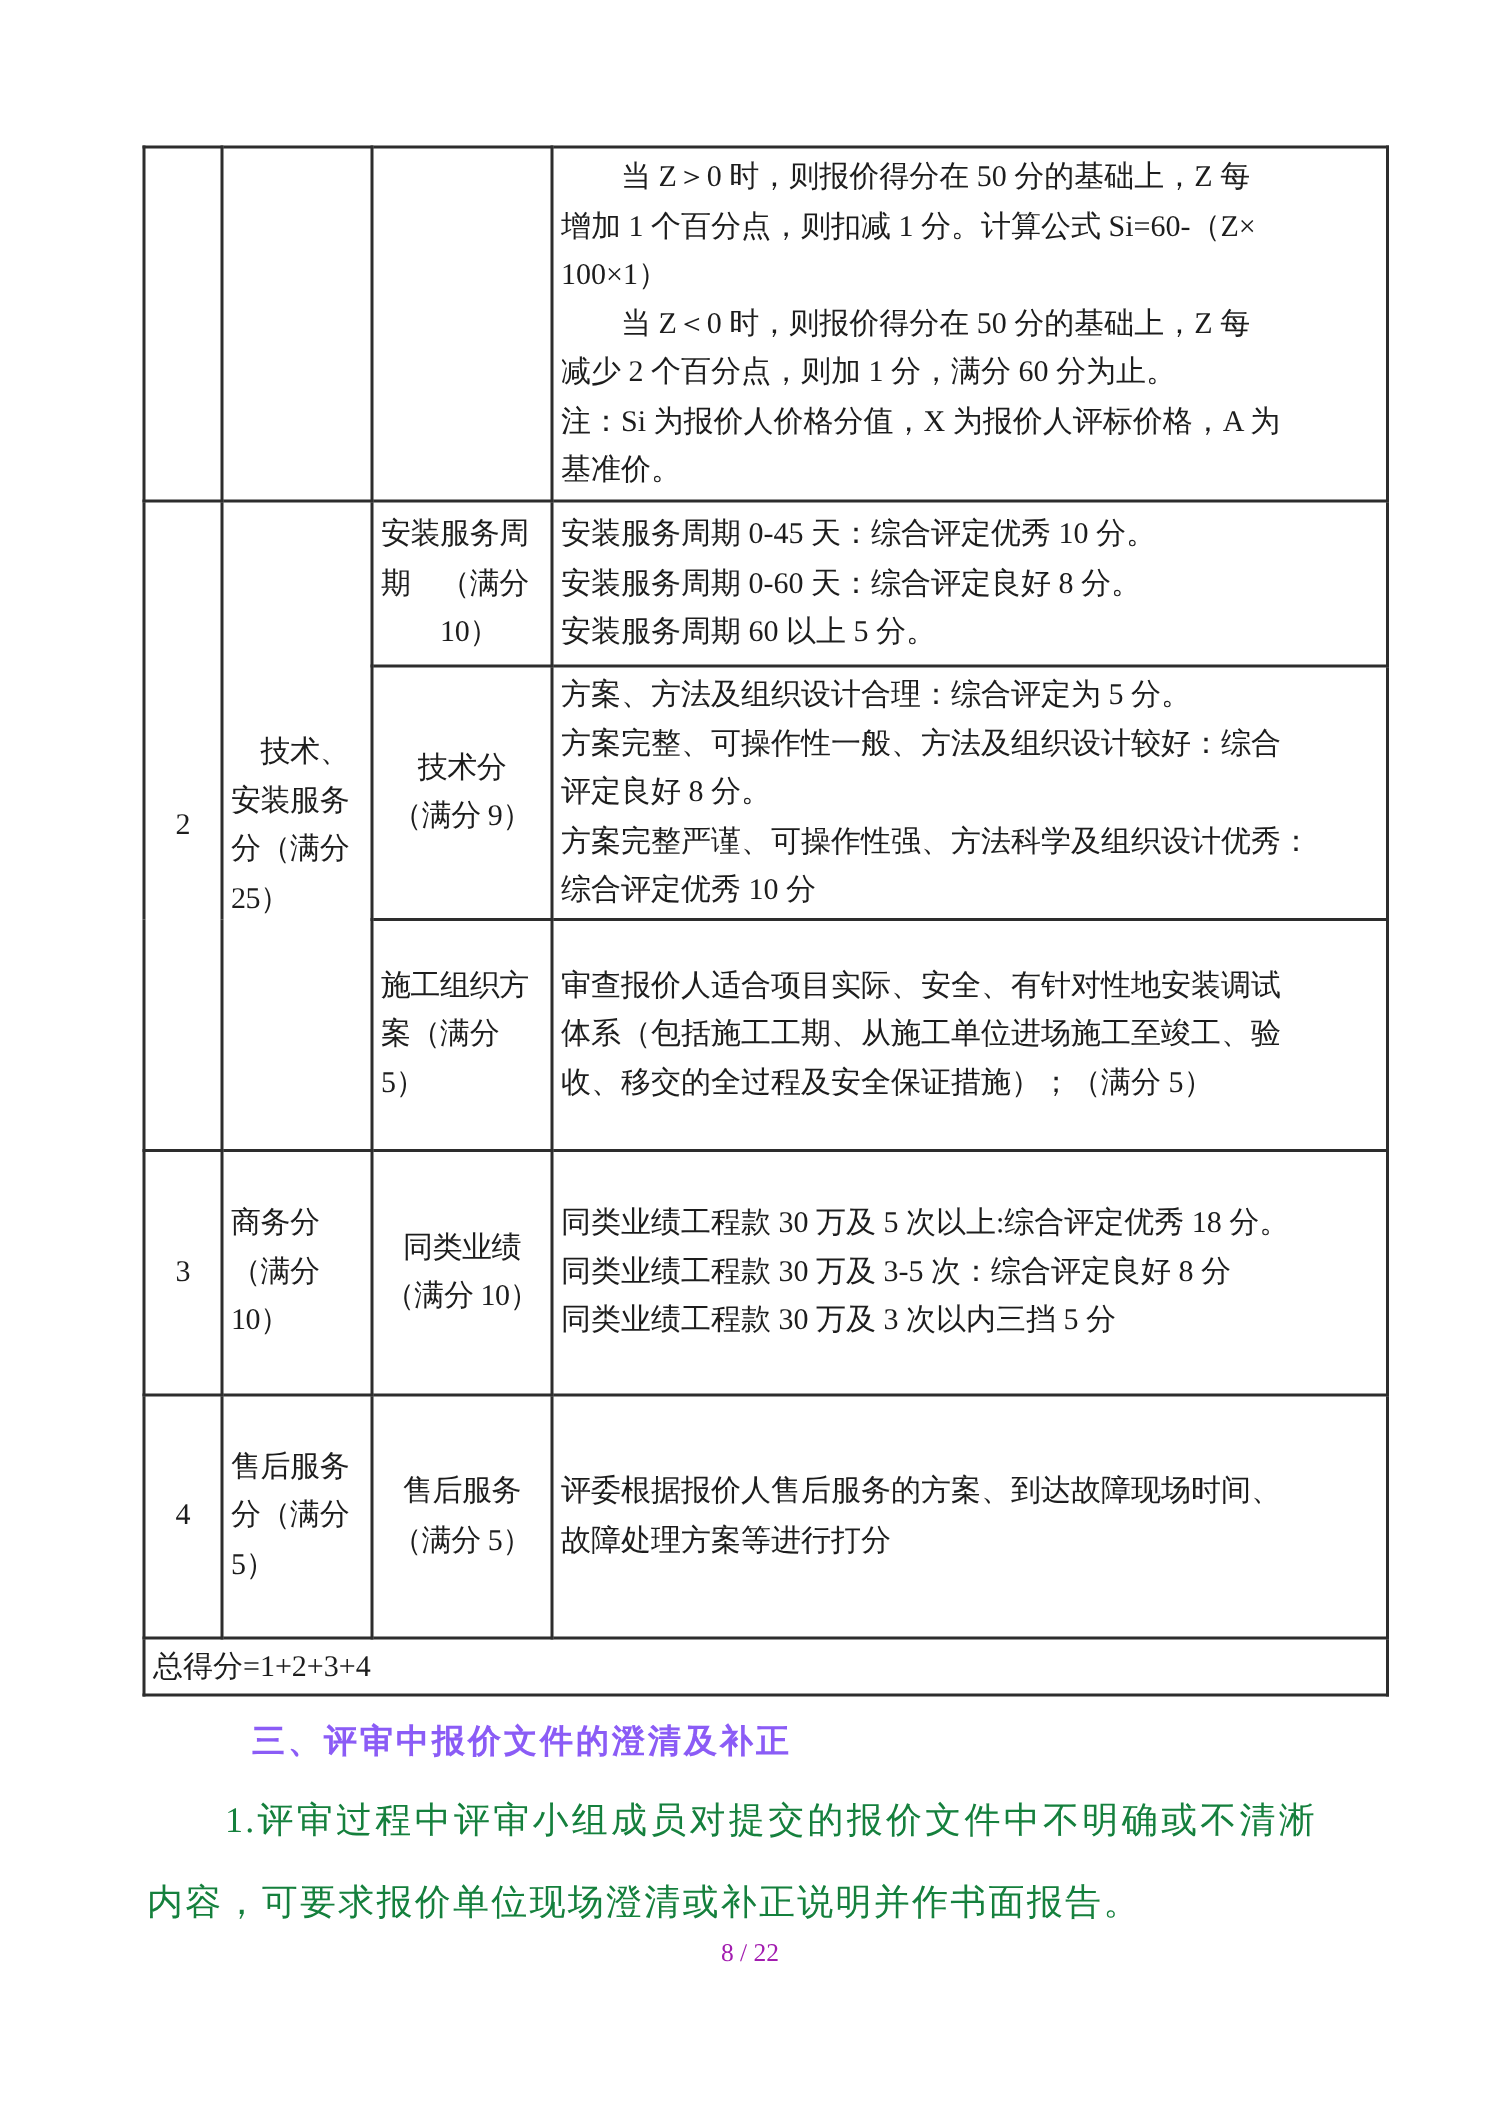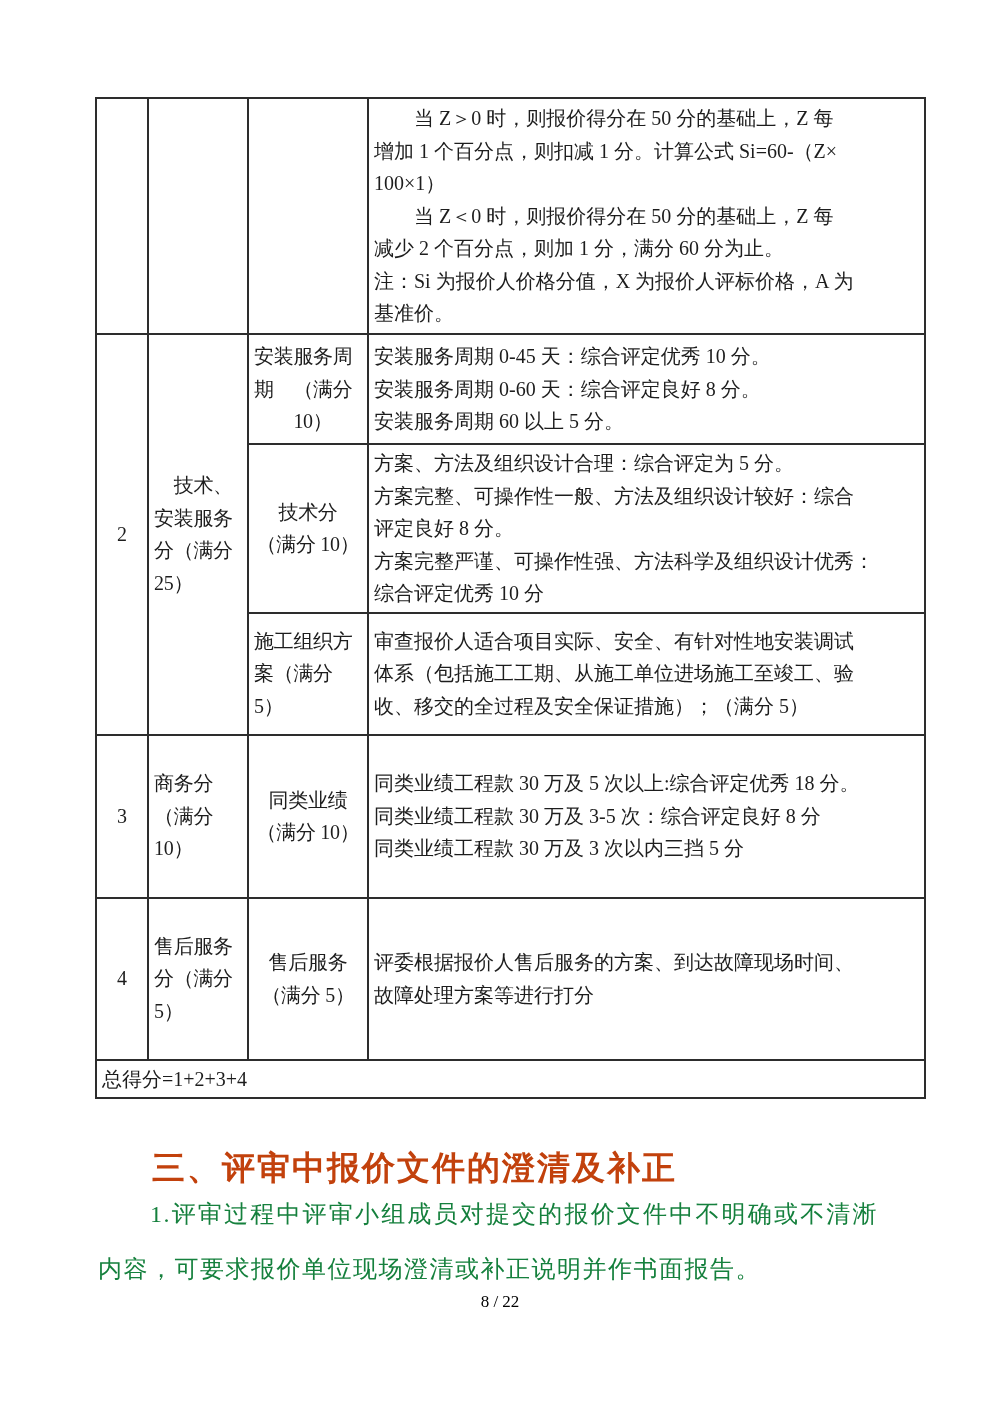--- a/index.html
+++ b/index.html
@@ -31,35 +31,35 @@
   td.cat      { text-align:left;  padding:2px 1px; letter-spacing:-0.3px; }
   td.cat-c    { padding:2px 1px; letter-spacing:-0.3px; }
   td.sub-l    { text-align:left;  padding:2px 1px; letter-spacing:-0.3px; }
   td.sub-c    { text-align:center; padding:2px 1px; letter-spacing:-0.3px; }
   td.content  { text-align:left; }
   td.top      { vertical-align:top; }
   td.lift     { padding-bottom:150px;margin-top:38px; }   
   td.total    { text-align:left; padding:1px 4px; line-height:30px;border-radius:12px; }
 
   .section-heading {
-    position:absolute; left:98px; top:1146px; width:830px;
+    position:absolute; left:114px; top:1146px; width:830px;
     padding-left:54px;
     font-family:"Liberation Sans","DejaVu Sans",sans-serif;
-    font-weight:bold; font-size:33px; letter-spacing:2px;
-    color:#c2410c;
+    font-weight:bold; font-size:22px; letter-spacing:2px;
+    color:#8b5cf6;
   }
   .section-paragraph {
     position:absolute; left:98px; top:1187px; width:780px;
     font-size:24px; letter-spacing:1.5px; line-height:55px;
     text-align:justify; text-indent:52px;
     color:#15803d;
   }
   .page-number {
     position:absolute; left:0; top:1292px; width:1000px;
-    text-align:center; font-size:17px; color:#000000;
+    text-align:center; font-size:17px; color:#a21caf;
   }
 </style>
 </head>
 <body>
 
 <div class="page">
 
   <table class="eval">
     <colgroup>
       <col style="width:52px">
@@ -90,29 +90,29 @@
         <td class="sub-l">安装服务周
 期　（满分
 　　10）</td>
         <td class="content">安装服务周期 0-45 天：综合评定优秀 10 分。
 安装服务周期 0-60 天：综合评定良好 8 分。
 安装服务周期 60 以上 5 分。</td>
       </tr>
 
       <tr style="height:157px">
         <td class="sub-c">技术分
-（满分 10）</td>
+（满分 9）</td>
         <td class="content">方案、方法及组织设计合理：综合评定为 5 分。
 方案完整、可操作性一般、方法及组织设计较好：综合
 评定良好 8 分。
 方案完整严谨、可操作性强、方法科学及组织设计优秀：
 综合评定优秀 10 分</td>
       </tr>
 
-      <tr style="height:122px">
+      <tr style="height:154px">
         <td class="sub-l">施工组织方
 案（满分 5）</td>
         <td class="content">审查报价人适合项目实际、安全、有针对性地安装调试
 体系（包括施工工期、从施工单位进场施工至竣工、验
 收、移交的全过程及安全保证措施）；（满分 5）</td>
       </tr>
 
       <tr style="height:163px">
         <td class="no">3</td>
         <td class="cat-c">商务分

